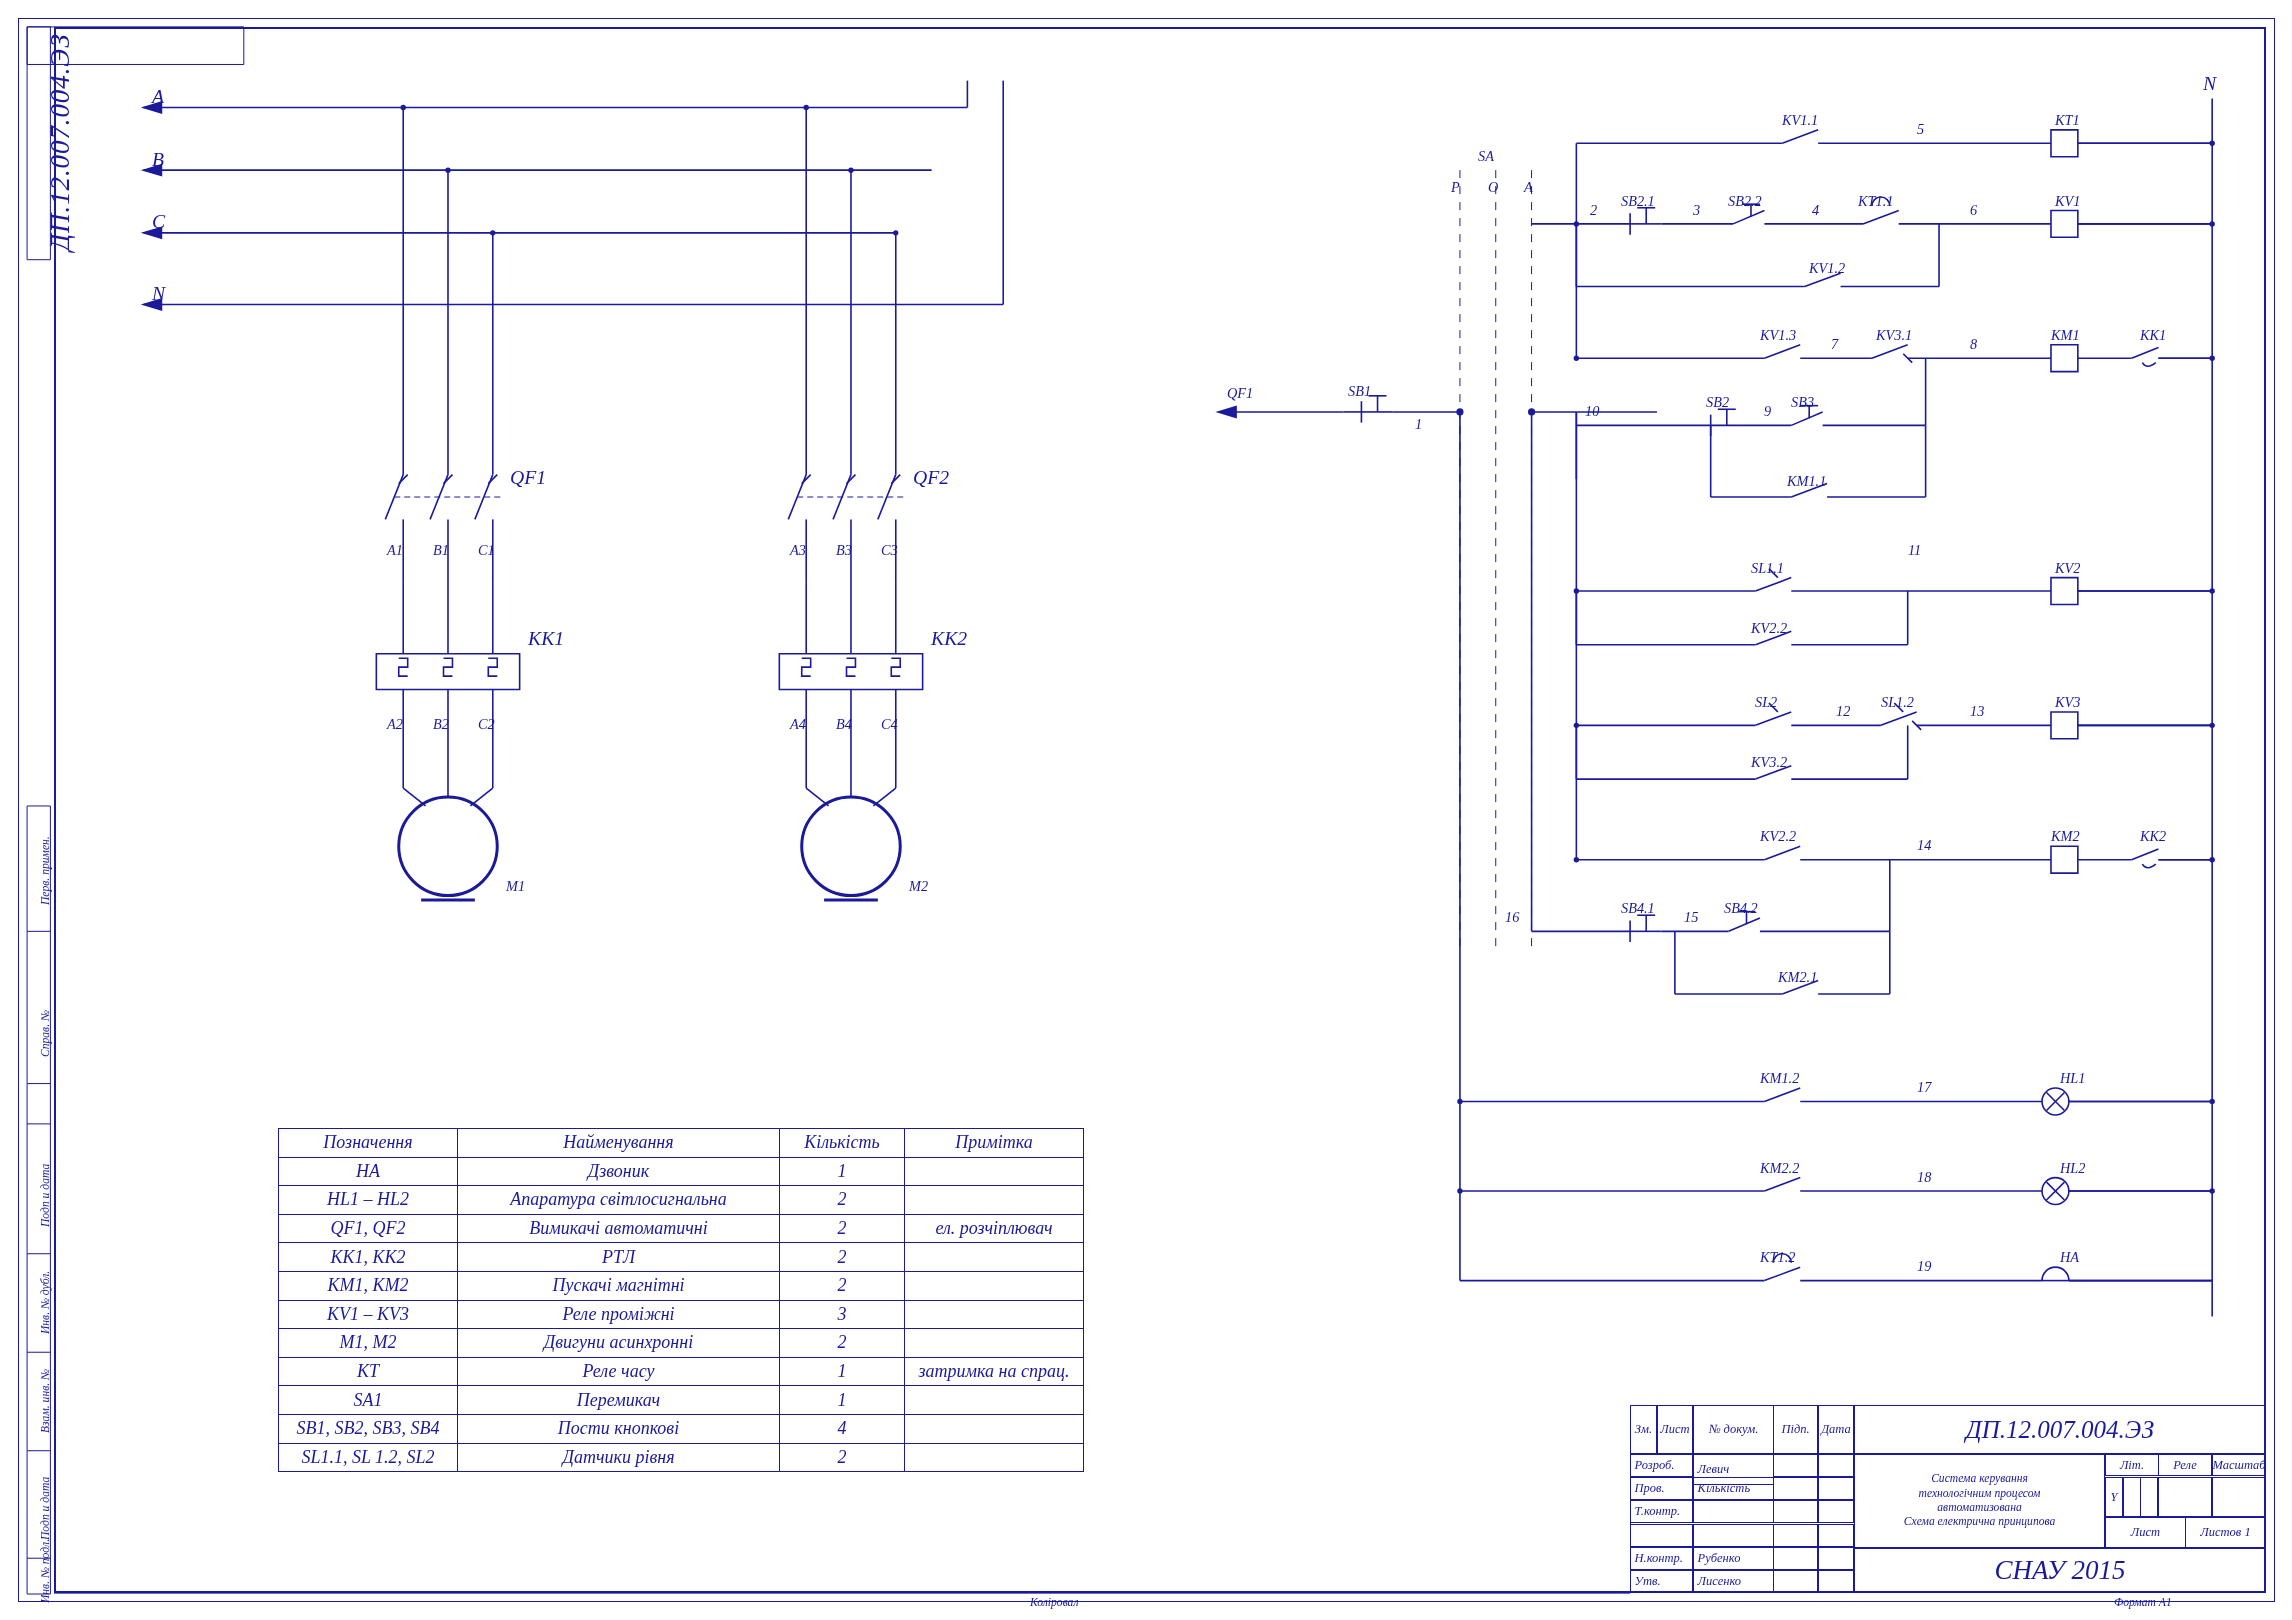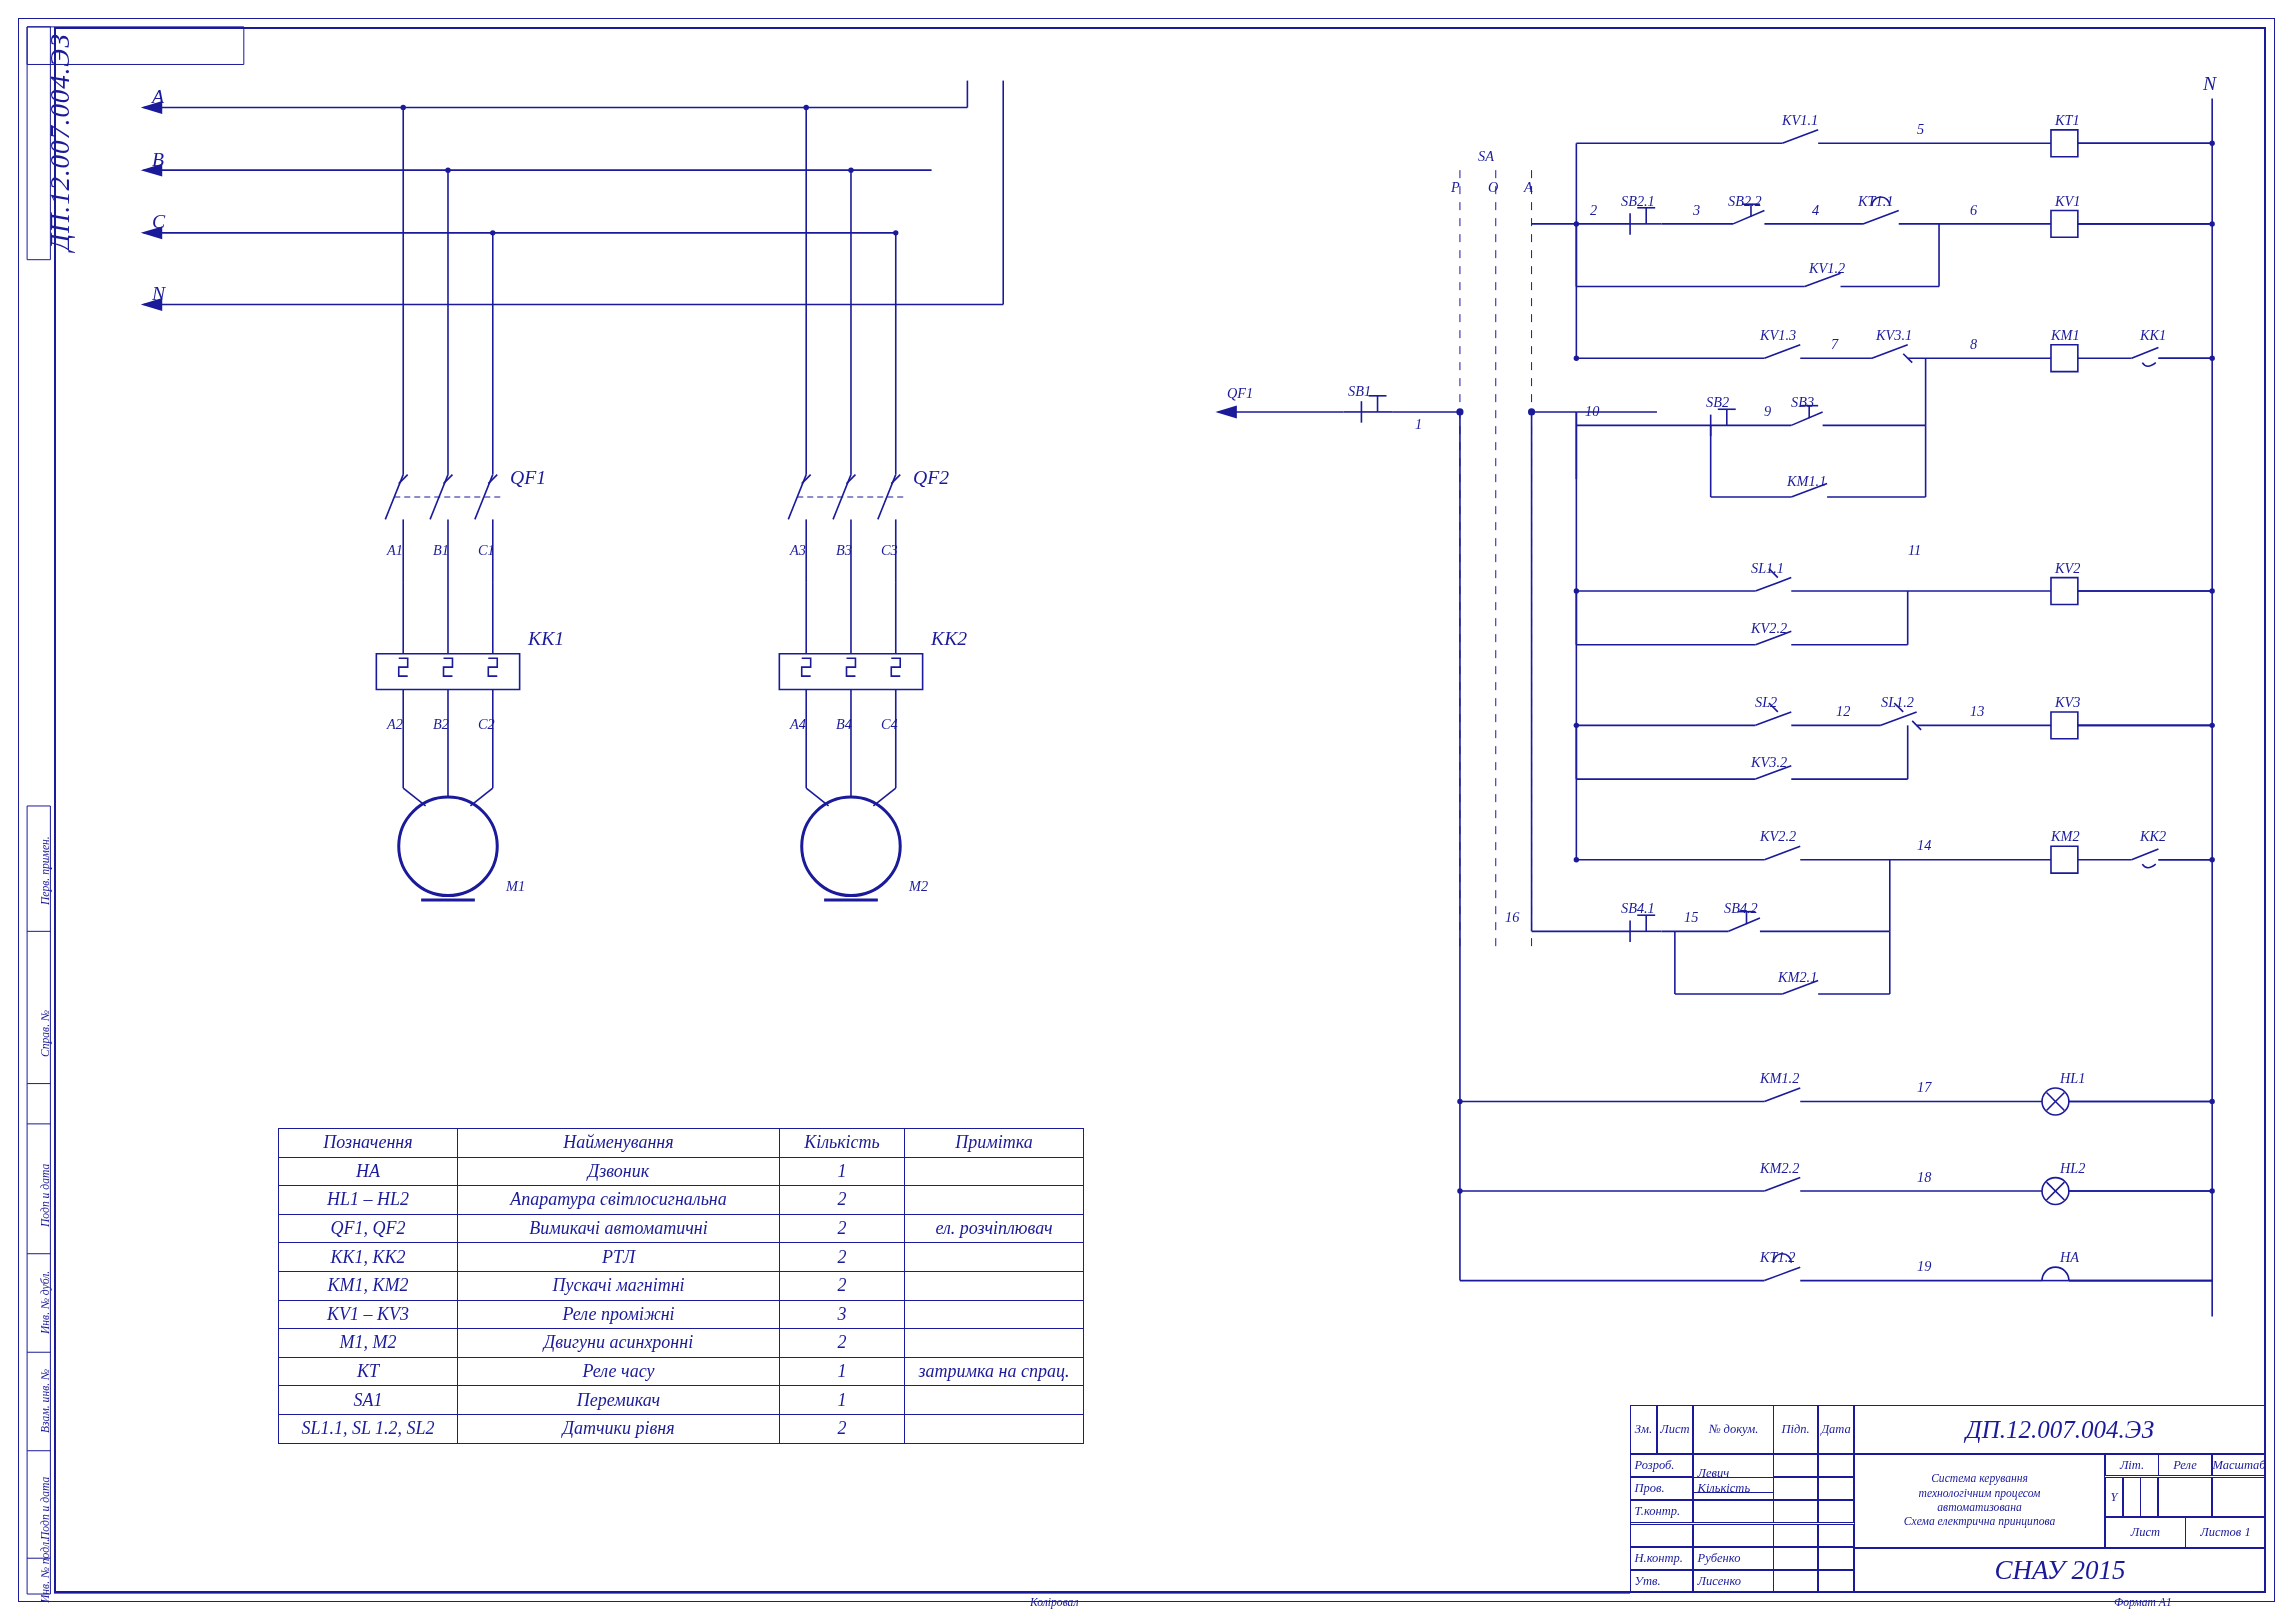--- a/index.html
+++ b/index.html
@@ -627,41 +627,47 @@
           <td>1</td>
           <td>затримка на спрац.</td>
         </tr>
         <tr>
           <td>SA1</td>
           <td>Перемикач</td>
           <td>1</td>
           <td></td>
         </tr>
         <tr>
+          <td>SB1, SB2, SB3, SB4</td>
+          <td>Пости кнопкові</td>
+          <td>4</td>
+          <td></td>
+        </tr>
+        <tr>
           <td>SL1.1, SL 1.2, SL2</td>
           <td>Датчики рівня</td>
           <td>2</td>
           <td></td>
         </tr>
       </tbody>
   </table>
 
   <div class="title-block">
     <div class="cell" style="left:0;top:0;width:100%;height:100%;"></div>
 
     <div class="cell" style="left:0;top:0;width:224px;height:49px;"></div>
     <div class="cell" style="left:0; top:0; width:27px; height:49px">Зм.</div>
     <div class="cell" style="left:27px;top:0; width:36px; height:49px">Лист</div>
     <div class="cell" style="left:63px;top:0; width:81px; height:49px">№ докум.</div>
     <div class="cell" style="left:143px;top:0;width:45px; height:49px">Підп.</div>
     <div class="cell" style="left:188px;top:0;width:36px; height:49px">Дата</div>
 
     <div id="tb-rows">
         <div class="cell" style="left: 0px; top: 49px; width: 63px; height: 23px; justify-content: flex-start; padding-left: 3.6px;">Розроб.</div>
-        <div class="cell" style="left: 63px; top: 49px; width: 81px; height: 39px; justify-content: flex-start; padding-left: 3.6px;">Левич</div>
+        <div class="cell" style="left: 63px; top: 49px; width: 81px; height: 31px; justify-content: flex-start; padding-left: 3.6px;">Левич</div>
         <div class="cell" style="left: 143px; top: 49px; width: 45px; height: 23px; justify-content: flex-start; padding-left: 3.6px;"></div>
         <div class="cell" style="left: 188px; top: 49px; width: 36px; height: 23px; justify-content: flex-start; padding-left: 3.6px;"></div>
         <div class="cell" style="left: 0px; top: 72px; width: 63px; height: 23px; justify-content: flex-start; padding-left: 3.6px;">Пров.</div>
         <div class="cell" style="left: 63px; top: 72px; width: 81px; height: 23px; justify-content: flex-start; padding-left: 3.6px;">Кількість</div>
         <div class="cell" style="left: 143px; top: 72px; width: 45px; height: 23px; justify-content: flex-start; padding-left: 3.6px;"></div>
         <div class="cell" style="left: 188px; top: 72px; width: 36px; height: 23px; justify-content: flex-start; padding-left: 3.6px;"></div>
         <div class="cell" style="left: 0px; top: 95px; width: 63px; height: 23px; justify-content: flex-start; padding-left: 3.6px;">Т.контр.</div>
         <div class="cell" style="left: 63px; top: 95px; width: 81px; height: 23px; justify-content: flex-start; padding-left: 3.6px;"></div>
         <div class="cell" style="left: 143px; top: 95px; width: 45px; height: 23px; justify-content: flex-start; padding-left: 3.6px;"></div>
         <div class="cell" style="left: 188px; top: 95px; width: 36px; height: 23px; justify-content: flex-start; padding-left: 3.6px;"></div>

